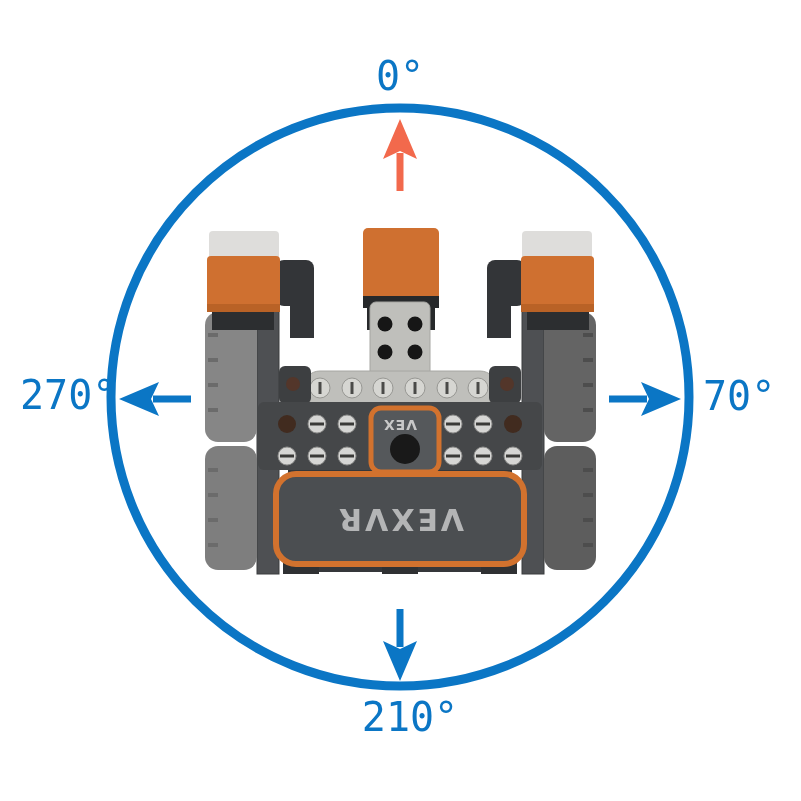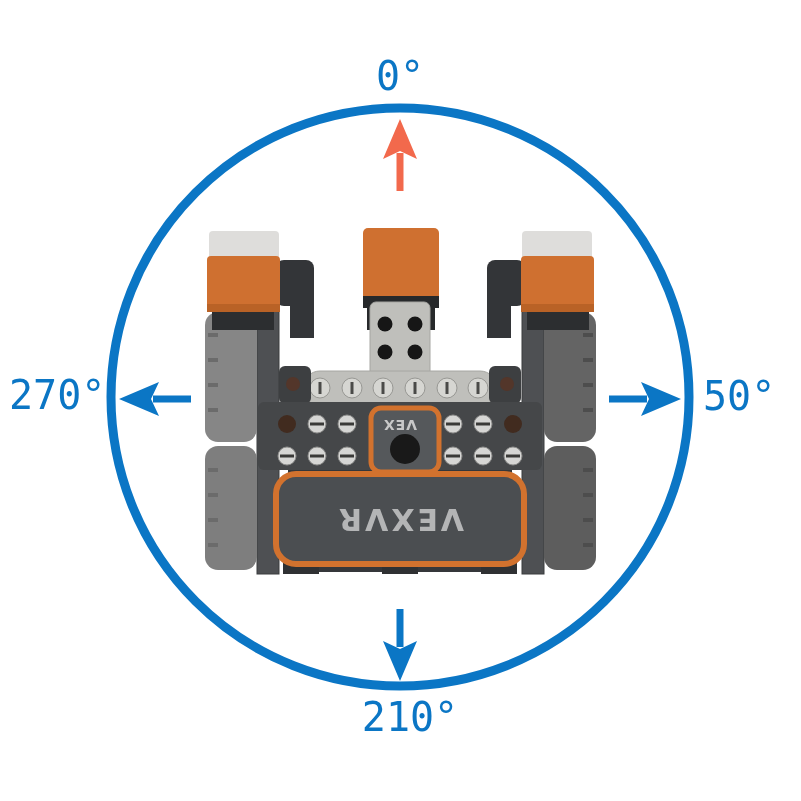--- a/index.html
+++ b/index.html
@@ -15,21 +15,21 @@
     position:absolute;
     color:#0b76c5;
     font-size:40px;
     line-height:1;
     white-space:nowrap;
     user-select:none;
   }
   #lbl-0{left:400px;top:56px;transform:translateX(-50%);}
   #lbl-90{left:703px;top:376px;}
   #lbl-180{left:410px;top:697px;transform:translateX(-50%);}
-  #lbl-270{left:9px;top:375px;}
+  #lbl-270{left:20px;top:375px;}
   .svg-logo-text{
     font-family:"DejaVu Sans","Liberation Sans",sans-serif;
     font-weight:bold;
   }
 </style>
 </head>
 <body>
 
 <div class="stage">
 
@@ -182,17 +182,17 @@
 
       <g>
         <rect x="276" y="474" width="248" height="90" rx="20" fill="#4b4e51" stroke="#d2722e" stroke-width="6"></rect>
         <text class="svg-logo-text" x="400" y="531" text-anchor="middle" font-size="30" letter-spacing="3" fill="#b4b5b6" transform="rotate(180 400 520)">VEXVR</text>
       </g>
 
     </g>
   </svg>
 
   <div id="lbl-0" class="heading-label">0°</div>
-  <div id="lbl-90" class="heading-label">50°</div>
+  <div id="lbl-90" class="heading-label">70°</div>
   <div id="lbl-180" class="heading-label">210°</div>
   <div id="lbl-270" class="heading-label">270°</div>
 
 </div>
 
 </body></html>

